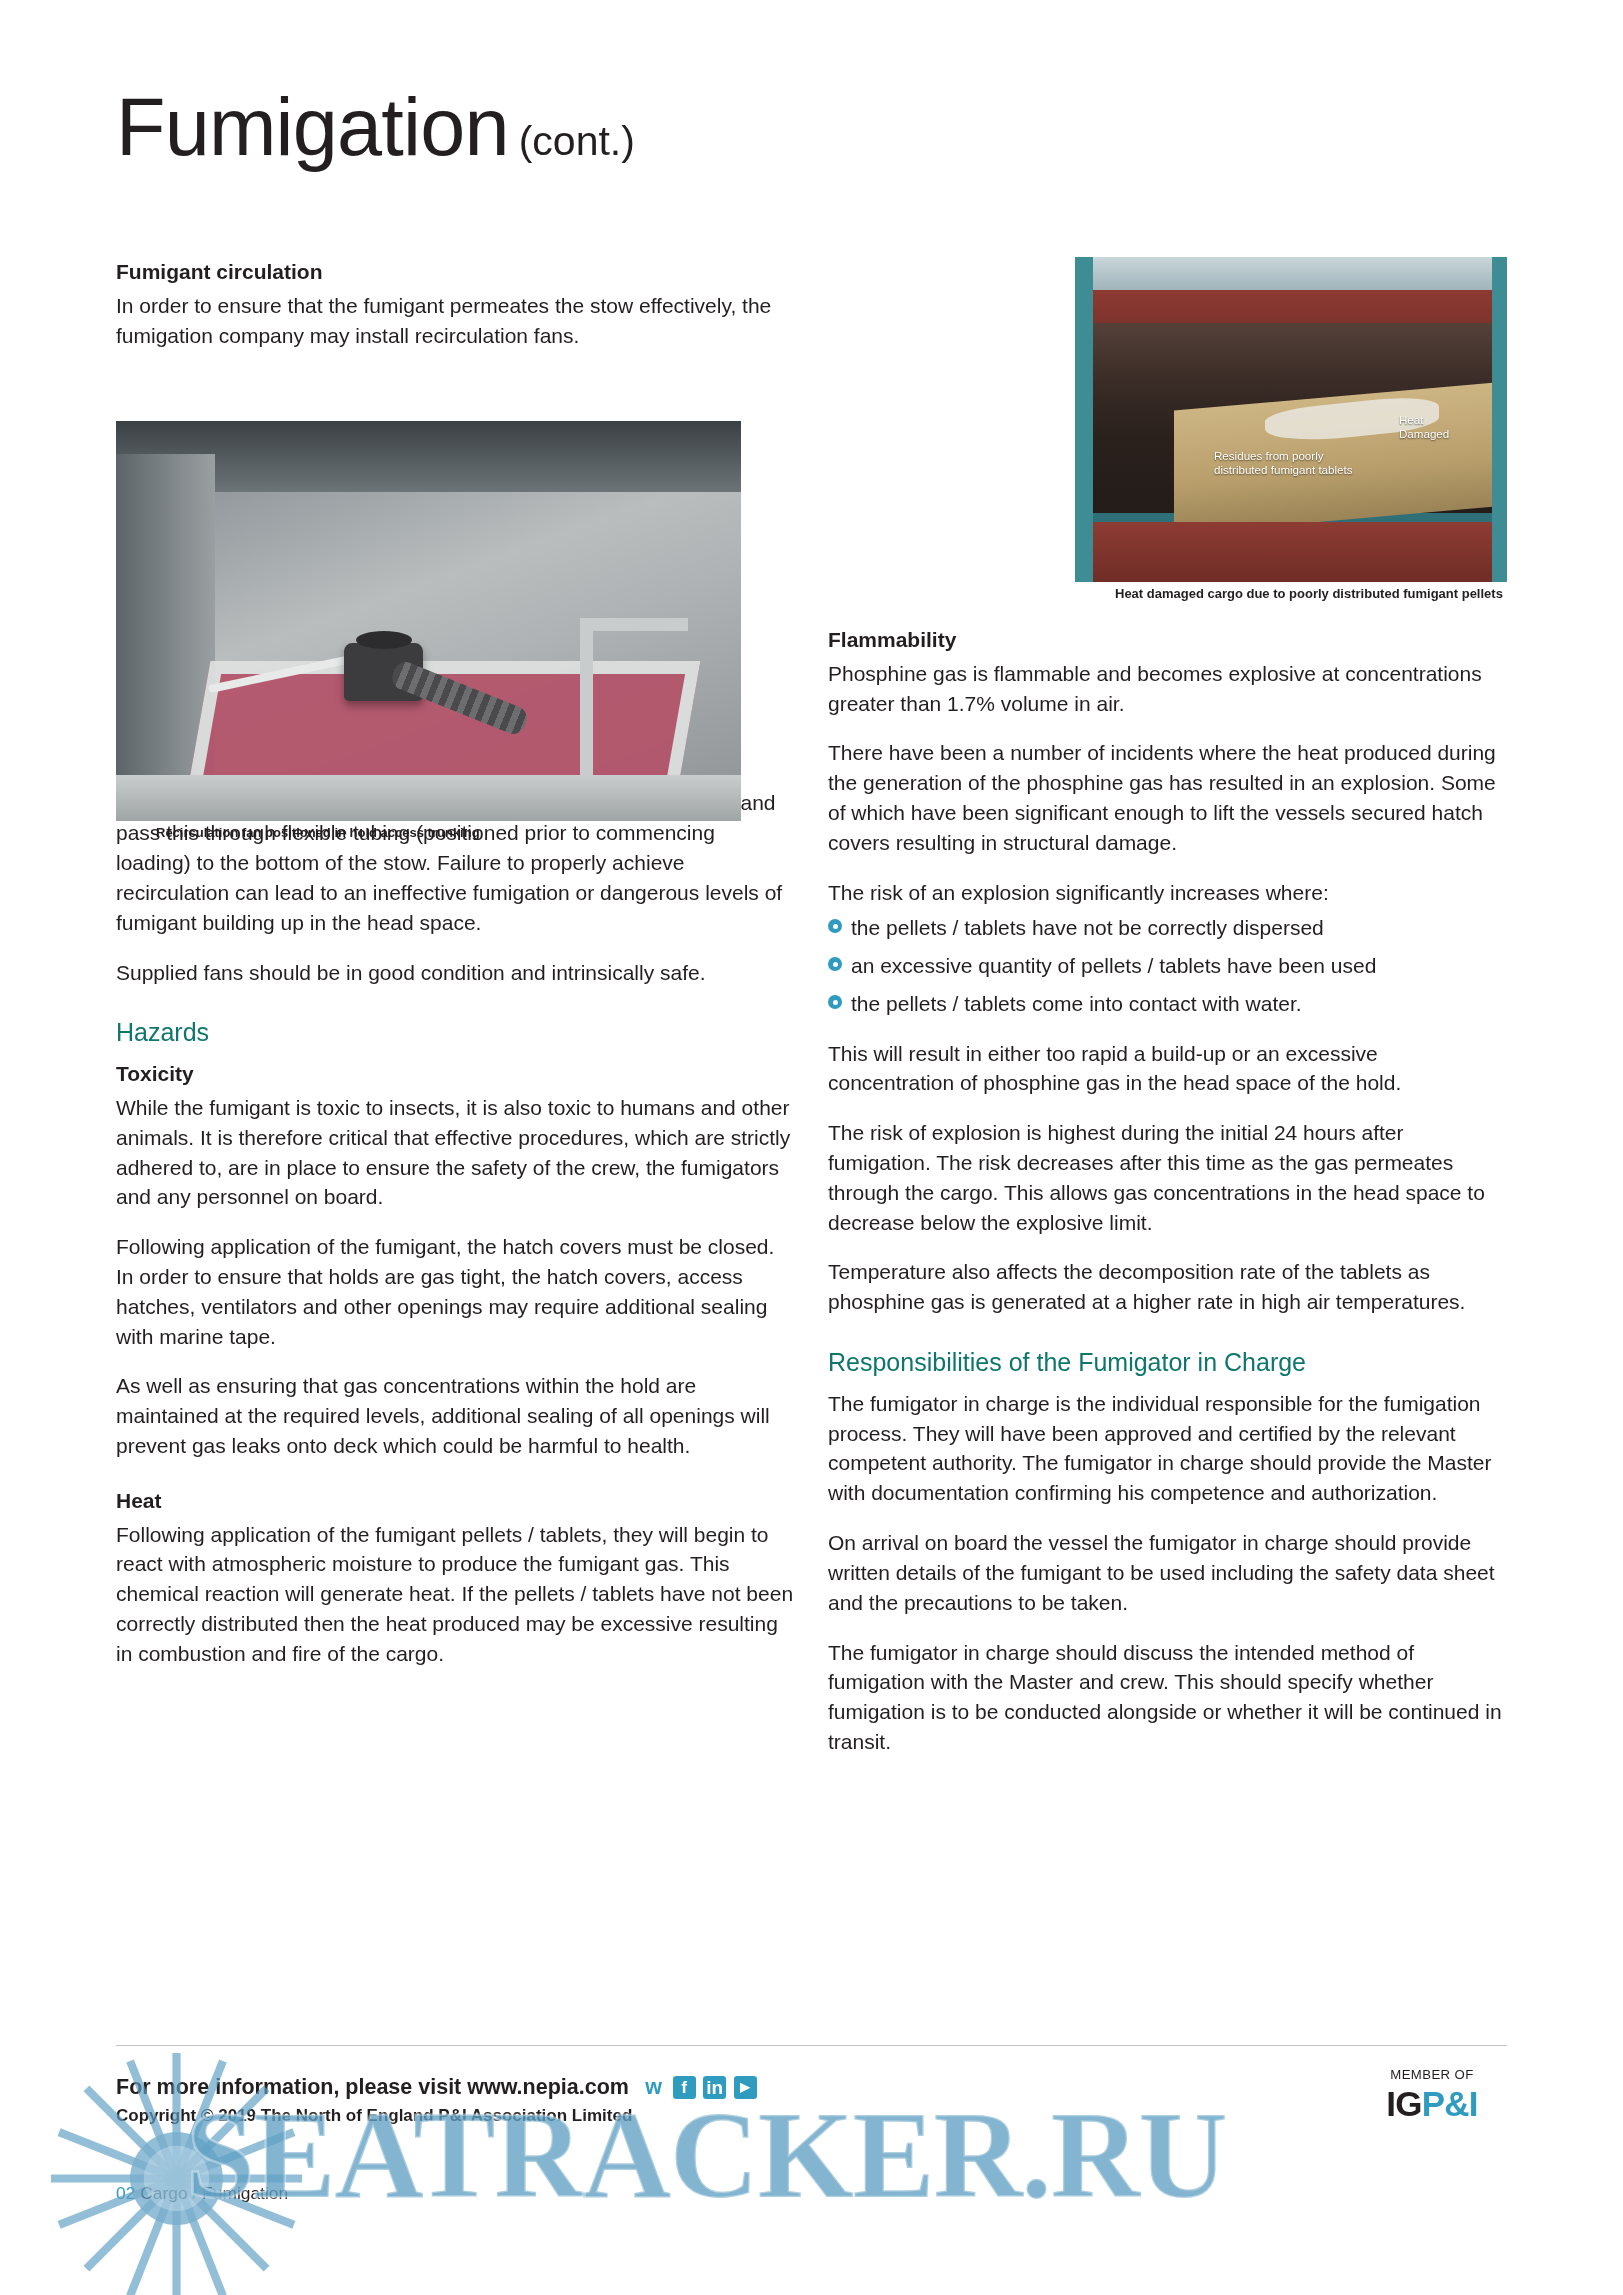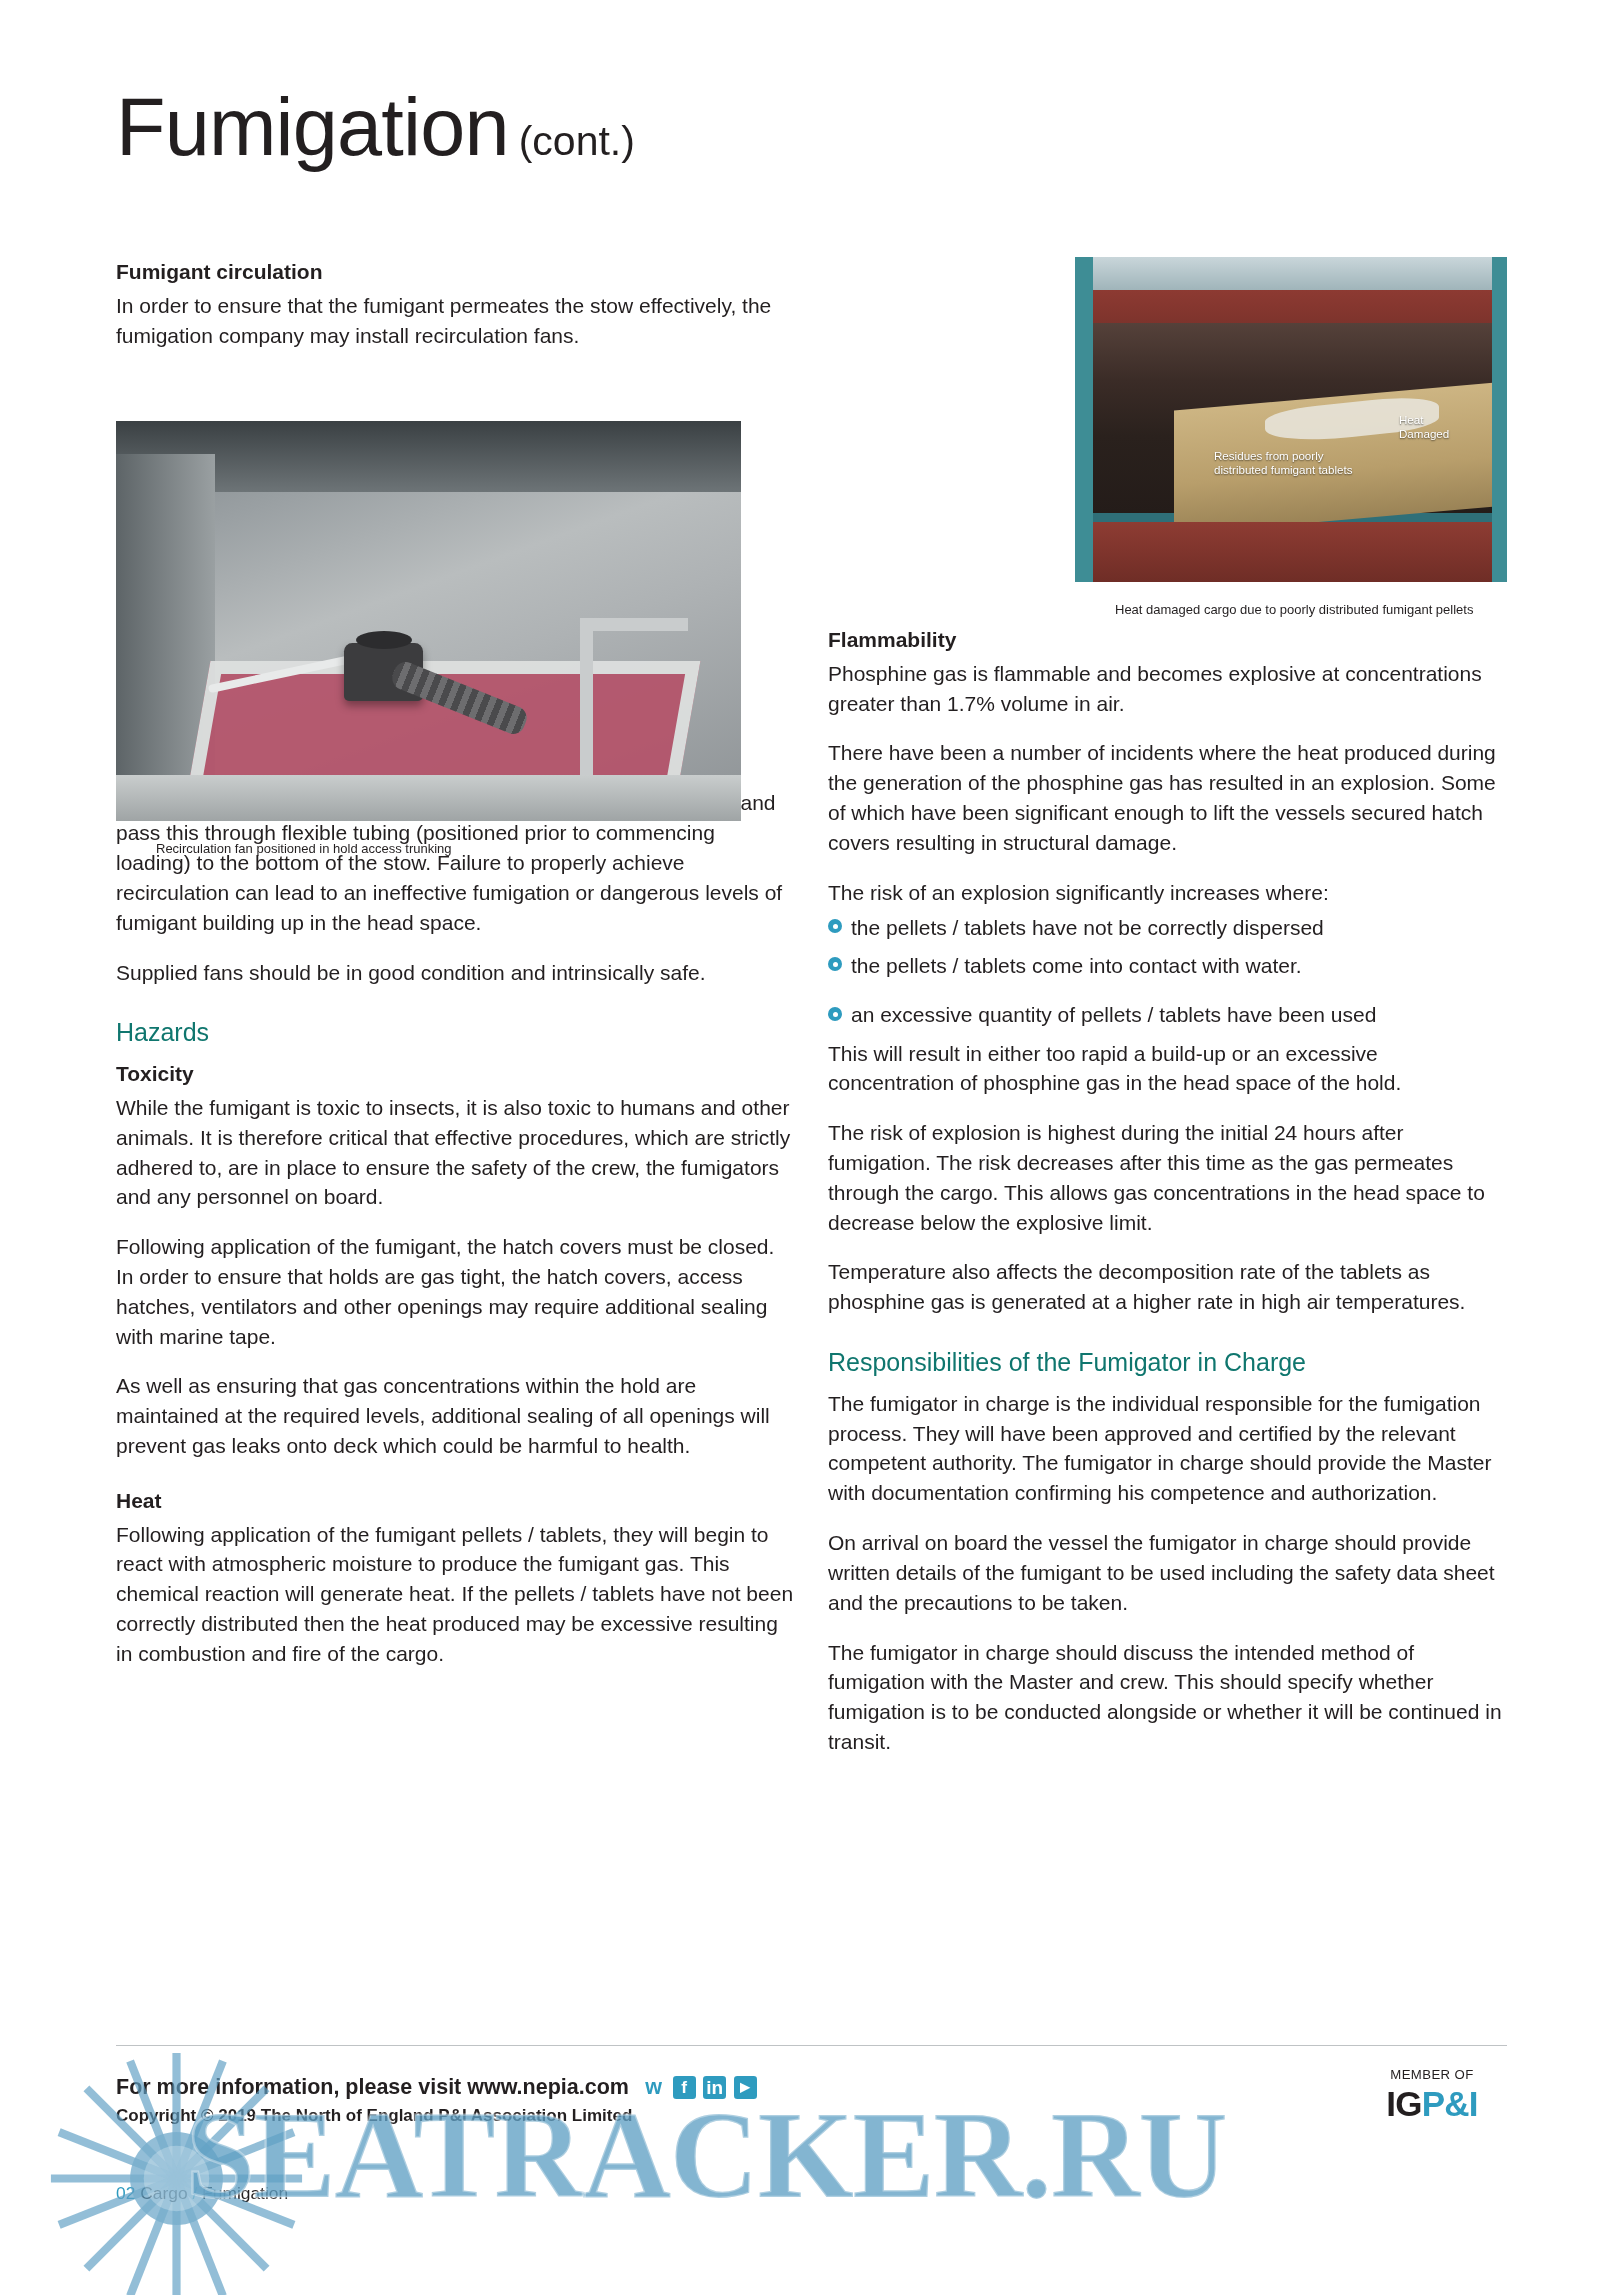--- a/index.html
+++ b/index.html
@@ -86,23 +86,23 @@
     left:4.6px;top:4.6px;
     width:5px;height:5px;
     border-radius:50%;
     background:#ffffff;
   }
   .bullet .btext{ flex:1 1 auto; }
 
   
   .fig-caption{
     font-size:13px;
-    font-weight:normal;
-    color:#231f20;
-    margin-top:20px;
+    font-weight:bold;
+    color:#231f20;
+    margin-top:4px;
     line-height:1.3;
     padding-left:40px;
   }
 
   .fig-left{
     position:absolute;
     left:116px;
     top:421px;
     width:625px;
     height:504px;
@@ -382,27 +382,27 @@
   <div class="col col-right" style="top:625px">
     <div class="sub-head">Flammability</div>
     <p>Phosphine gas is flammable and becomes explosive at concentrations greater than 1.7% volume in air.</p>
     <p>There have been a number of incidents where the heat produced during the generation of the phosphine gas has resulted in an explosion. Some of which have been significant enough to lift the vessels secured hatch covers resulting in structural damage.</p>
     <p class="tight">The risk of an explosion significantly increases where:</p>
 
     <div class="bullet">
       <span class="dot"></span>
       <span class="btext">the pellets / tablets have not be correctly dispersed</span>
     </div>
+    <div class="bullet">
+      <span class="dot"></span>
+      <span class="btext">an excessive quantity of pellets / tablets have been used</span>
+    </div>
     <div class="bullet" style="margin-bottom:20px">
       <span class="dot"></span>
       <span class="btext">the pellets / tablets come into contact with water.</span>
-    </div>
-    <div class="bullet">
-      <span class="dot"></span>
-      <span class="btext">an excessive quantity of pellets / tablets have been used</span>
     </div>
 
     <p>This will result in either too rapid a build-up or an excessive concentration of phosphine gas in the head space of the hold.</p>
     <p>The risk of explosion is highest during the initial 24 hours after fumigation. The risk decreases after this time as the gas permeates through the cargo. This allows gas concentrations in the head space to decrease below the explosive limit.</p>
     <p>Temperature also affects the decomposition rate of the tablets as phosphine gas is generated at a higher rate in high air temperatures.</p>
 
     <div class="section-head">Responsibilities of the Fumigator in Charge</div>
     <p>The fumigator in charge is the individual responsible for the fumigation process. They will have been approved and certified by the relevant competent authority. The fumigator in charge should provide the Master with documentation confirming his competence and authorization.</p>
     <p>On arrival on board the vessel the fumigator in charge should provide written details of the fumigant to be used including the safety data sheet and the precautions to be taken.</p>
     <p>The fumigator in charge should discuss the intended method of fumigation with the Master and crew. This should specify whether fumigation is to be conducted alongside or whether it will be continued in transit.</p>

